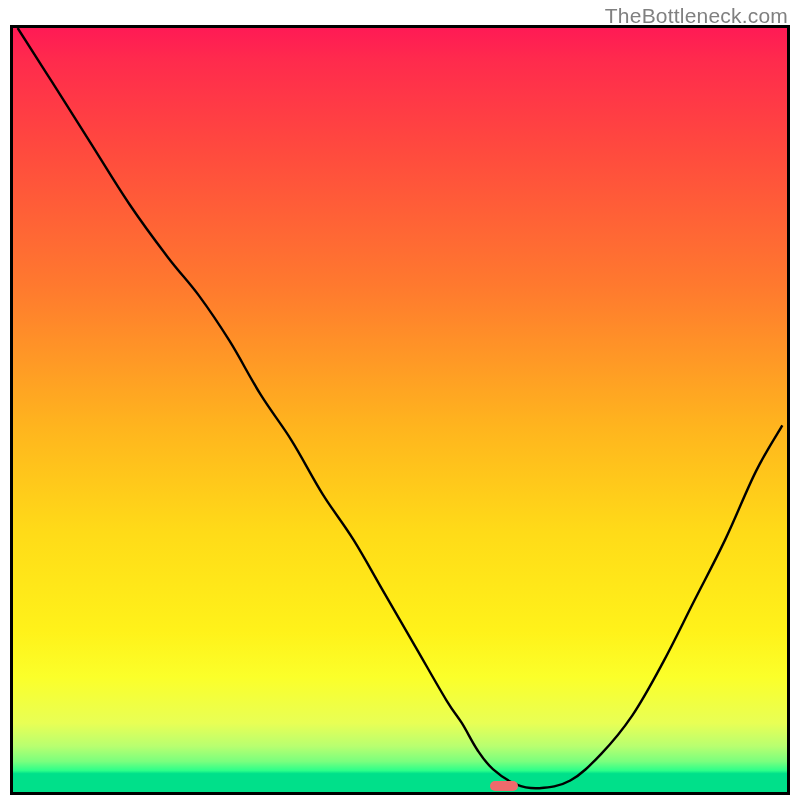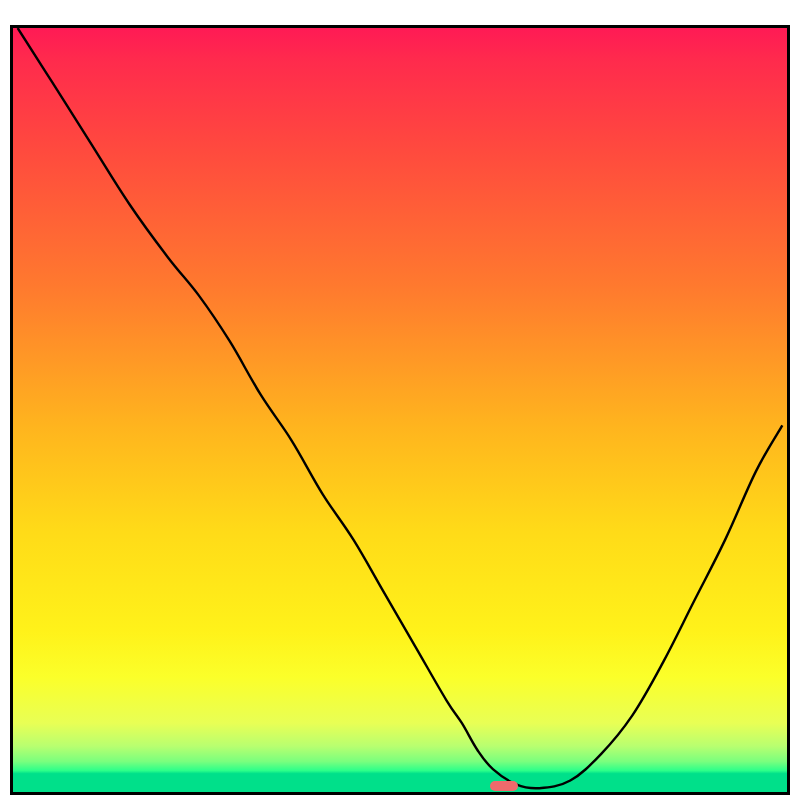--- a/index.html
+++ b/index.html
@@ -80,20 +80,21 @@
     color: #808080;
     font-size: 21px;
     font-weight: 500;
     letter-spacing: 0.2px;
   }
 </style>
 </head>
 <body>
 
 <div class="outer">
+  <div class="watermark">TheBottleneck.com</div>
 
   <div class="frame">
     <div class="gradient"></div>
 
     <svg class="curve" viewBox="0 0 774 764" preserveAspectRatio="none">
       <path d="M 4.64 0.00 C 10.77 9.63, 25.60 32.85, 38.70 53.48 C 51.80 74.11, 63.47 92.60, 77.40 114.60 C 91.33 136.60, 102.17 155.09, 116.10 175.72 C 130.03 196.35, 142.26 212.70, 154.80 229.20 C 167.34 245.70, 174.61 252.27, 185.76 267.40 C 196.91 282.53, 205.57 295.36, 216.72 313.24 C 227.87 331.12, 236.53 348.84, 247.68 366.72 C 258.83 384.60, 267.49 394.68, 278.64 412.56 C 289.79 430.44, 298.45 448.16, 309.60 466.04 C 320.75 483.92, 329.41 494.00, 340.56 511.88 C 351.71 529.76, 360.37 546.11, 371.52 565.36 C 382.67 584.61, 391.33 599.59, 402.48 618.84 C 413.63 638.09, 425.08 658.57, 433.44 672.32 C 441.80 686.07, 443.35 686.30, 448.92 695.24 C 454.49 704.18, 458.83 713.73, 464.40 721.98 C 469.97 730.23, 472.91 734.89, 479.88 741.08 C 486.85 747.27, 494.74 752.92, 503.10 756.36 C 511.46 759.80, 516.57 760.87, 526.32 760.18 C 536.07 759.49, 546.13 758.73, 557.28 752.54 C 568.43 746.35, 577.09 737.49, 588.24 725.80 C 599.39 714.11, 608.05 704.10, 619.20 687.60 C 630.35 671.10, 639.01 654.75, 650.16 634.12 C 661.31 613.49, 669.97 595.00, 681.12 573.00 C 692.27 551.00, 700.93 535.26, 712.08 511.88 C 723.23 488.50, 732.73 463.75, 743.04 443.12 C 753.35 422.49, 764.62 405.53, 769.36 397.28"></path>
     </svg>
 
     <div class="marker" style="left: 476.784px; top: 752.54px; width: 27.864px; height: 10.696px; background: rgb(239, 106, 108);"></div>
   </div>

